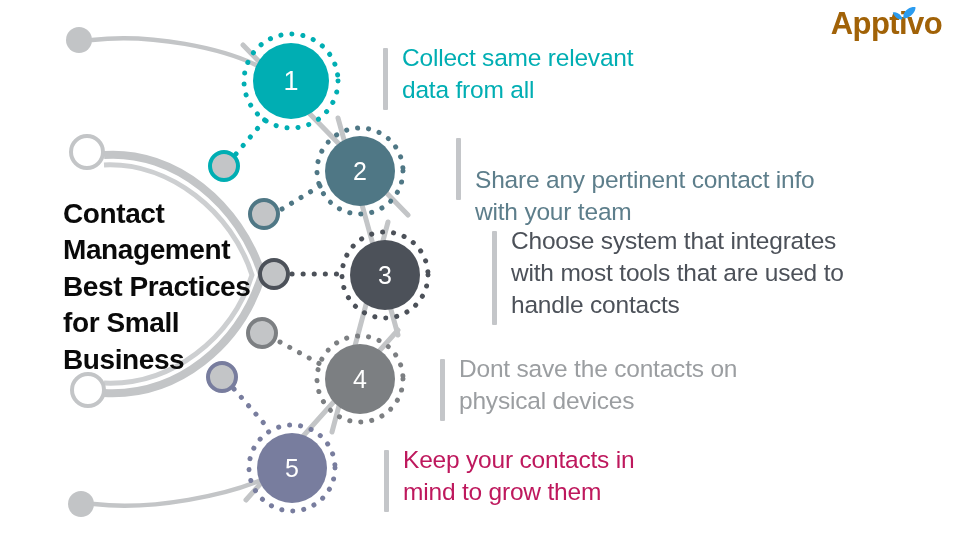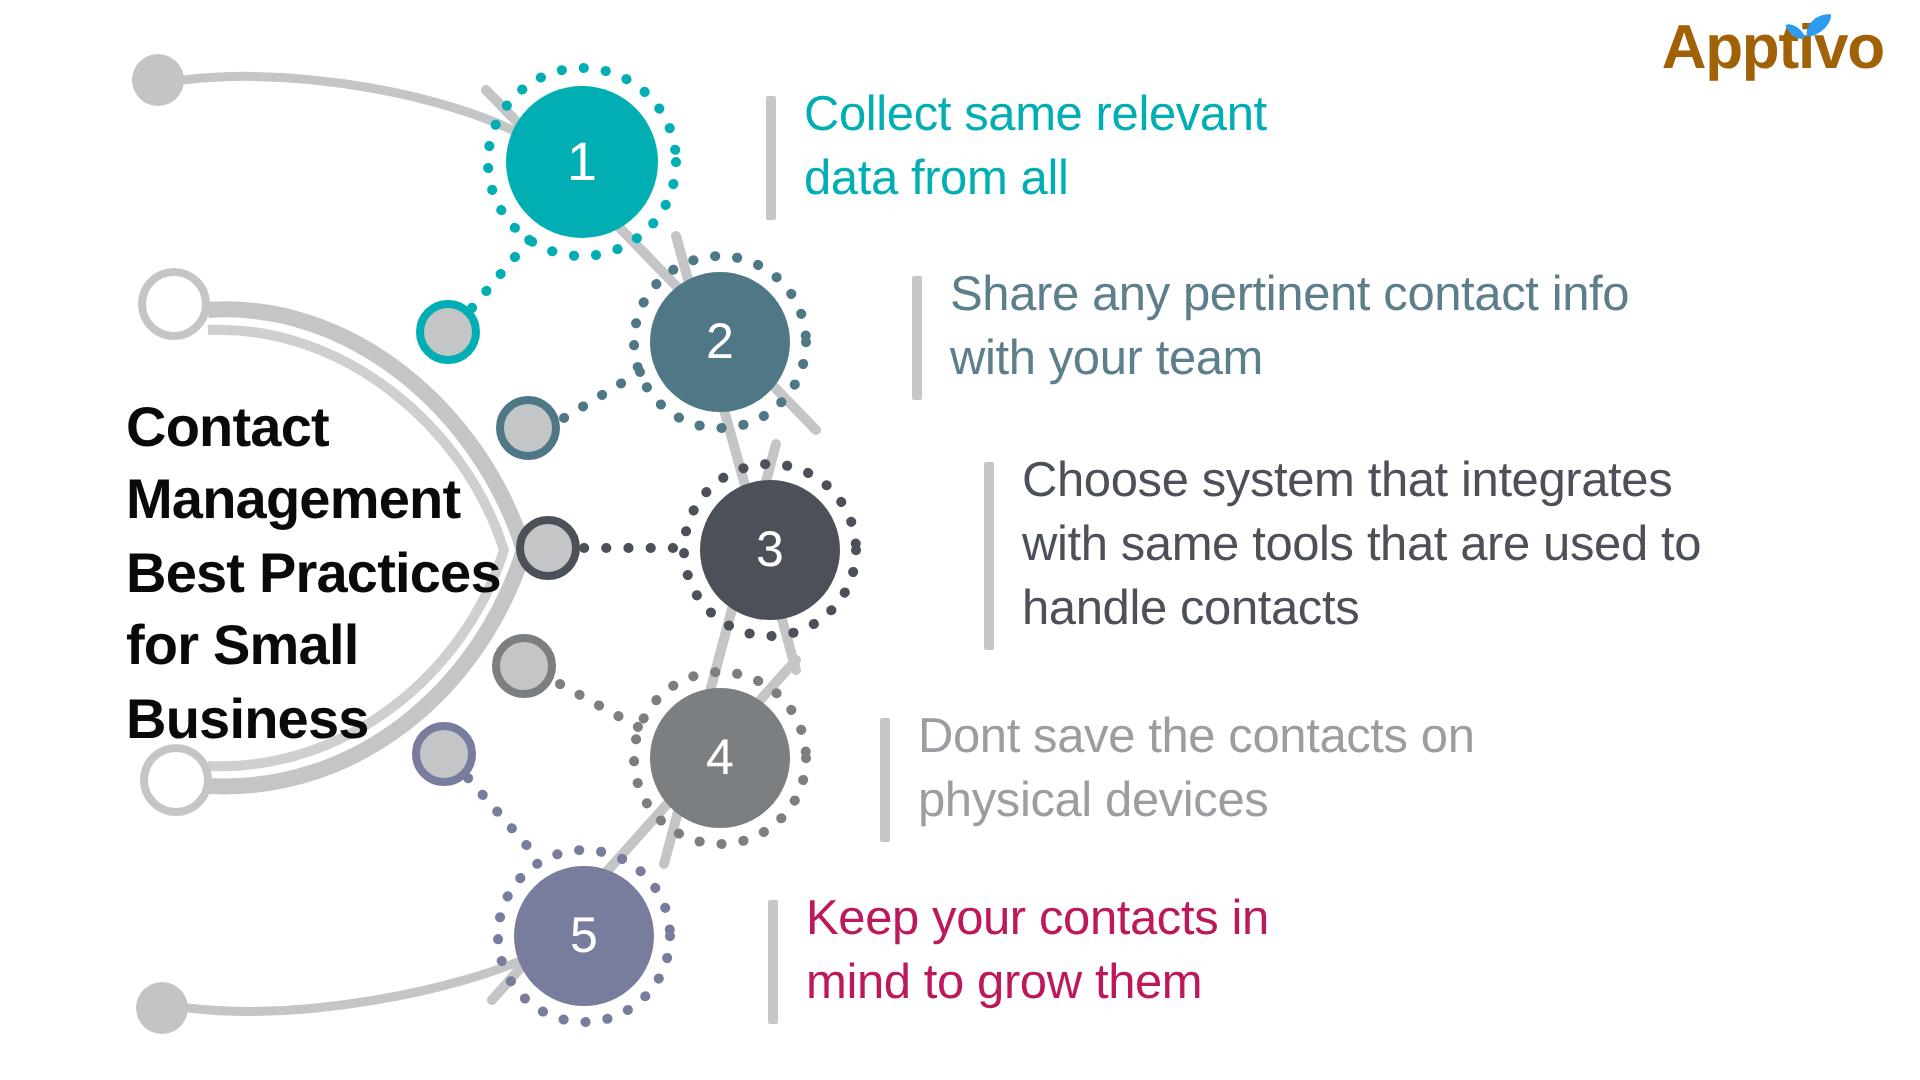--- a/index.html
+++ b/index.html
@@ -183,28 +183,28 @@
   </div>
 
   <div class="step-text" style="left:383px; top:42px; width:340px;">
     <div class="step-bar" style="height:62px;"></div>
     <div class="step-label" style="color:#00aeb3;">Collect same relevant
 data from all</div>
   </div>
 
   <div class="step-text" style="left:456px; top:132px; width:480px;">
     <div class="step-bar" style="height:62px;"></div>
-    <div class="step-label" style="color:#5d7e8b;">Share any pertinent contact info
+    <div class="step-label" style="color:#5d7e8b;margin-top:32px;">Share any pertinent contact info
 with your team</div>
   </div>
 
   <div class="step-text" style="left:492px; top:225px; width:460px;">
     <div class="step-bar" style="height:94px;"></div>
     <div class="step-label" style="color:#4c5159;">Choose system that integrates
-with same tools that are used to
+with most tools that are used to
 handle contacts</div>
   </div>
 
   <div class="step-text" style="left:440px; top:353px; width:400px;">
     <div class="step-bar" style="height:62px;"></div>
     <div class="step-label" style="color:#9b9ea1;">Dont save the contacts on
 physical devices</div>
   </div>
 
   <div class="step-text" style="left:384px; top:444px; width:350px;">

